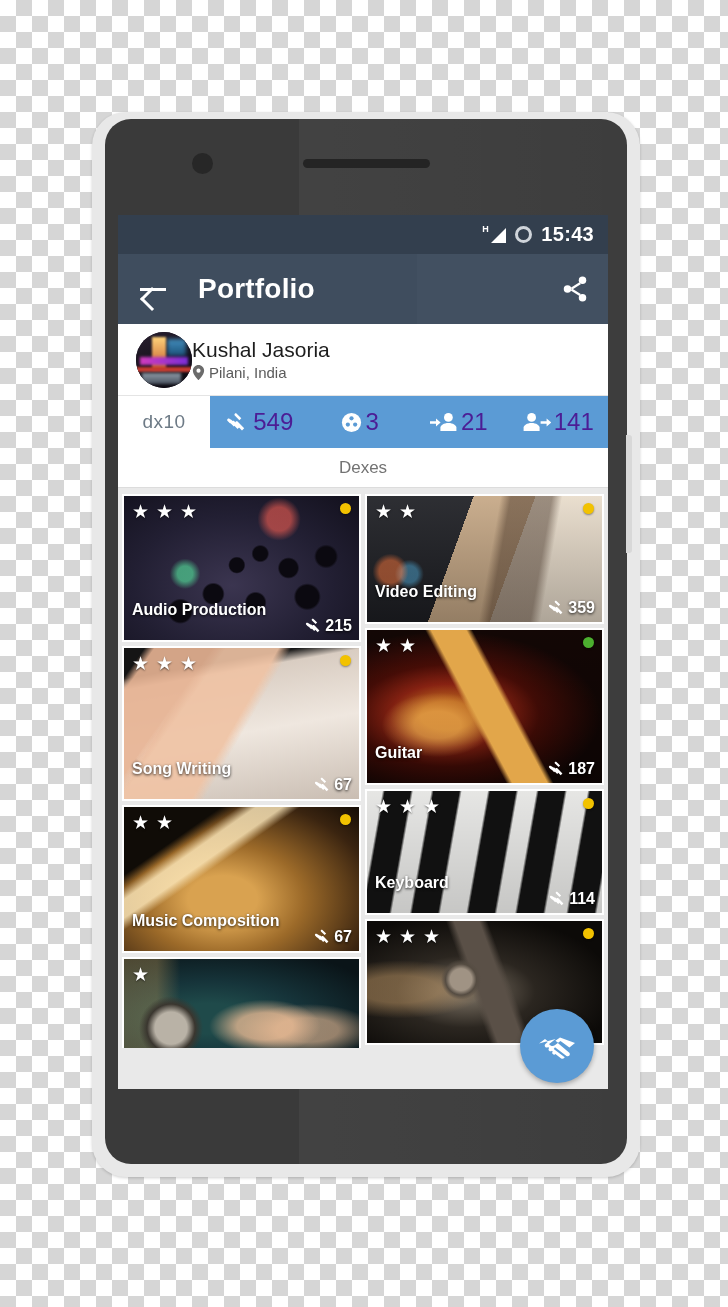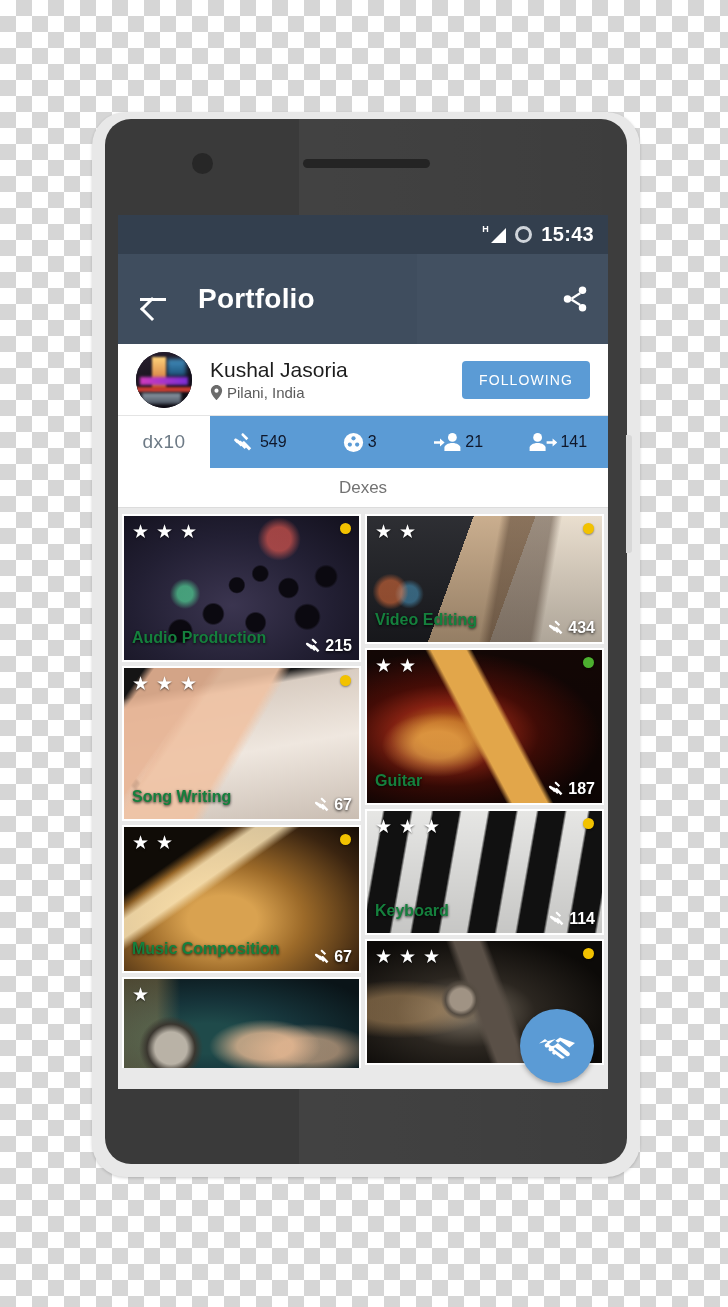--- a/index.html
+++ b/index.html
@@ -93,21 +93,21 @@
     border-bottom: 15px solid #ffffff;
   }
   .sb-ring {
     width: 17px; height: 17px; border-radius: 50%;
     border: 3px solid #cfd4da;
   }
   .sb-time { font-size: 20px; font-weight: bold; letter-spacing: .3px; }
 
   
   .appbar {
-    height: 90px;
+    height: 70px;
     background: #3f4d5e;
     display: flex; align-items: center;
     padding: 12px 18px;
     position: relative;
   }
   .appbar::after {
     content: ""; position: absolute; left: 299px; top: 0; bottom: 0; right: 0;
     background: rgba(255,255,255,.02); pointer-events: none;
   }
   .back-arrow {
@@ -146,21 +146,21 @@
     background: linear-gradient(180deg,#ffd27a,#c05a2a); filter: blur(1px); }
   .avatar .a3 { position:absolute; left:8%;  top:46%; width:84%; height:14%;
     background: linear-gradient(90deg,#d13bbd,#7b2ed6); filter: blur(1.4px); }
   .avatar .a4 { position:absolute; left:0;   top:63%; width:100%; height:9%;
     background: #c43a2f; filter: blur(1.2px); }
   .avatar .a5 { position:absolute; left:10%; top:74%; width:70%; height:20%;
     background: linear-gradient(180deg,#8e9aa6,#4a5360); filter: blur(1.4px); }
   .avatar .a6 { position:absolute; left:56%; top:14%; width:34%; height:30%;
     background: linear-gradient(180deg,#4aa3d8,#1d5d8c); filter: blur(2px); opacity:.85; }
 
-  .profile-text { margin-left: 18px; }
+  .profile-text { }
   .profile-name { font-size: 21px; color: #1d1d1d; font-weight: normal; line-height: 26px; }
   .profile-loc {
     font-size: 15px; color: #5b5b5b;
     display: flex; align-items: center; gap: 4px; line-height: 20px;
   }
   .pin-icon { width: 13px; height: 15px; flex: none; }
   .follow-btn {
     margin-left: auto;
     background: #5b9bd5;
     color: #fff;
@@ -169,21 +169,21 @@
     border: none; border-radius: 4px;
     cursor: pointer;
     font-family: inherit;
   }
 
   
   .stattabs { display: flex; height: 52px; background: #5b9bd5; }
   .stat {
     flex: 1;
     display: flex; align-items: center; justify-content: center; gap: 3px;
-    color: #0f172a; font-size: 16px; cursor: pointer;
+    color: #4c1d95; font-size: 24px; cursor: pointer;
   }
   .stat.dx {
     background: #fff; color: #6d7a86; font-size: 19px;
     flex: 0 0 92px;
     letter-spacing: .5px;
   }
   .stat svg { flex: none; }
 
   
   .section-label {
@@ -221,22 +221,22 @@
           text-shadow: 0 1px 2px rgba(0,0,0,.6); }
 
   .dot {
     position: absolute; right: 8px; top: 7px;
     width: 11px; height: 11px; border-radius: 50%;
     z-index: 3;
     box-shadow: 0 1px 2px rgba(0,0,0,.4);
   }
 
   .card-title {
-    position: absolute; left: 8px; bottom: 13px;
-    color: #15803d; font-size: 16px; font-weight: bold;
+    position: absolute; left: 8px; bottom: 21px;
+    color: #ffffff; font-size: 16px; font-weight: bold;
     text-shadow: 0 1px 3px rgba(0,0,0,.85);
     z-index: 3;
     white-space: nowrap;
   }
   .card-claps {
     position: absolute; right: 7px; bottom: 5px;
     color: #fff; font-size: 16px; font-weight: bold;
     text-shadow: 0 1px 3px rgba(0,0,0,.85);
     display: flex; align-items: center; gap: 1px;
     z-index: 3;
@@ -406,21 +406,20 @@
     </div>
     <div class="profile-text">
       <div class="profile-name">Kushal Jasoria</div>
       <div class="profile-loc">
         <svg class="pin-icon" viewBox="0 0 12 16" fill="#6b6b6b">
           <path d="M6 0C2.7 0 0 2.7 0 6c0 4.5 6 10 6 10s6-5.5 6-10c0-3.3-2.7-6-6-6zm0 8.2A2.2 2.2 0 1 1 6 3.8a2.2 2.2 0 0 1 0 4.4z"></path>
         </svg>
         <span>Pilani, India</span>
       </div>
     </div>
-    <button class="follow-btn">FOLLOWING</button>
   </div>
 
   <div class="stattabs">
     <div class="stat dx">
       <span>dx10</span>
     </div>
 
     <div class="stat">
       <svg width="24" height="24" viewBox="0 0 24 24" fill="#ffffff">
         <path d="M4.2 13.6 1.6 11c-.6-.6-.6-1.5 0-2.1.6-.6 1.5-.6 2.1 0l2.6 2.6z"></path>
@@ -543,21 +542,21 @@
           <div class="dot" style="background: rgb(242, 194, 0);"></div>
           <div class="card-title">Video Editing</div>
           <div class="card-claps">
             <svg width="19" height="19" viewBox="0 0 24 24" fill="#ffffff">
               <path d="M4.2 13.6 1.6 11c-.6-.6-.6-1.5 0-2.1.6-.6 1.5-.6 2.1 0l2.6 2.6z"></path>
               <path d="M7.8 16.6 3.3 12.1c-.6-.6-.6-1.6 0-2.2.6-.6 1.6-.6 2.2 0l4.5 4.5z"></path>
               <path d="M11.6 18.9 6.1 13.4c-.6-.6-.6-1.6 0-2.2.6-.6 1.6-.6 2.2 0l5.5 5.5z"></path>
               <path d="M16 20.4 9.6 14c-.6-.6-.6-1.6 0-2.2.6-.6 1.6-.6 2.2 0l6.4 6.4z"></path>
               <path d="M13.4 10.2 8.8 5.6c-.5-.5-.5-1.4 0-1.9.5-.5 1.4-.5 1.9 0l4.6 4.6z"></path>
             </svg>
-            <span>434</span>
+            <span>359</span>
           </div>
         </div>
         <div class="card" style="height: 157px; flex: 0 0 157px;">
           <div class="card-img ph-guitar"></div>
           <div class="stars">
             <span class="star">★</span>
             <span class="star">★</span>
           </div>
           <div class="dot" style="background: rgb(76, 175, 47);"></div>
           <div class="card-title">Guitar</div>

